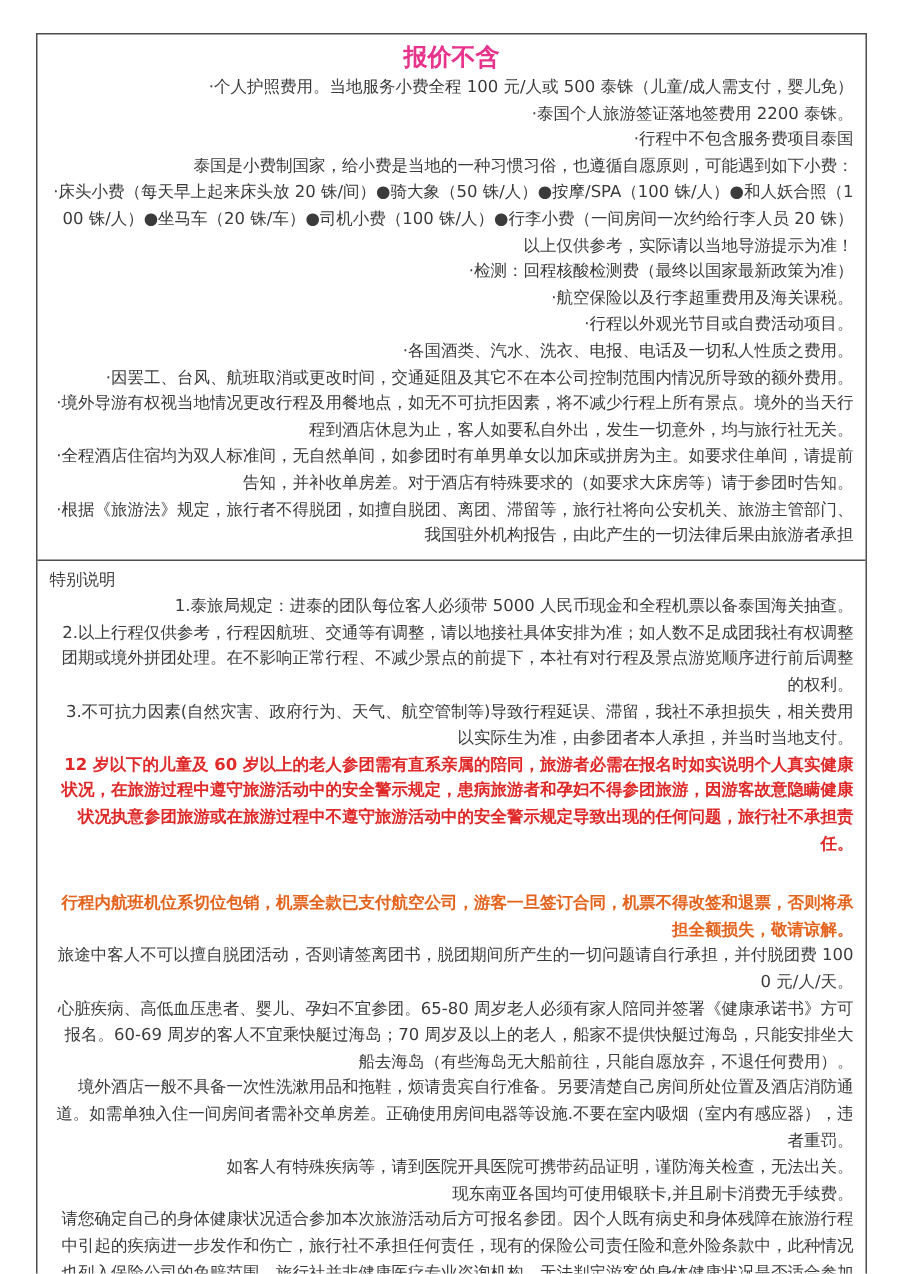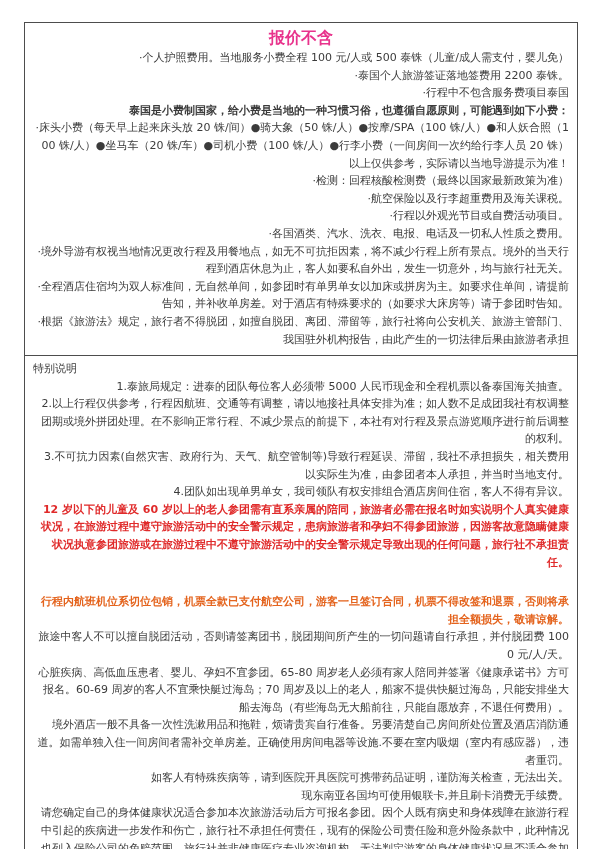--- a/index.html
+++ b/index.html
@@ -40,21 +40,20 @@
     color: #3b3b3b;
     text-align: right;
     word-break: break-all;
   }
   .para.hang {
     padding-left: 7px;
     text-indent: -7px;
   }
   .para.indent {
     padding-left: 12px;
-    font-weight: bold;
   }
   .para.red {
     font-weight: bold;
   }
   .para.orange {
     font-weight: bold;
   }
   .section-heading {
     font-size: 11px;
     line-height: 17.6px;
@@ -70,32 +69,32 @@
     <div>
         <p class="para hang">·个人护照费用。当地服务小费全程 100 元/人或 500 泰铢（儿童/成人需支付，婴儿免）</p>
         <p class="para hang">·泰国个人旅游签证落地签费用 2200 泰铢。</p>
         <p class="para hang">·行程中不包含服务费项目泰国</p>
         <p class="para indent">泰国是小费制国家，给小费是当地的一种习惯习俗，也遵循自愿原则，可能遇到如下小费：</p>
         <p class="para hang">·床头小费（每天早上起来床头放 20 铢/间）●骑大象（50 铢/人）●按摩/SPA（100 铢/人）●和人妖合照（100 铢/人）●坐马车（20 铢/车）●司机小费（100 铢/人）●行李小费（一间房间一次约给行李人员 20 铢）以上仅供参考，实际请以当地导游提示为准！</p>
         <p class="para hang">·检测：回程核酸检测费（最终以国家最新政策为准）</p>
         <p class="para hang">·航空保险以及行李超重费用及海关课税。</p>
         <p class="para hang">·行程以外观光节目或自费活动项目。</p>
         <p class="para hang">·各国酒类、汽水、洗衣、电报、电话及一切私人性质之费用。</p>
+        <p class="para hang">·因罢工、台风、航班取消或更改时间，交通延阻及其它不在本公司控制范围内情况所导致的额外费用。</p>
         <p class="para hang">·境外导游有权视当地情况更改行程及用餐地点，如无不可抗拒因素，将不减少行程上所有景点。境外的当天行程到酒店休息为止，客人如要私自外出，发生一切意外，均与旅行社无关。</p>
         <p class="para hang">·全程酒店住宿均为双人标准间，无自然单间，如参团时有单男单女以加床或拼房为主。如要求住单间，请提前告知，并补收单房差。对于酒店有特殊要求的（如要求大床房等）请于参团时告知。</p>
         <p class="para flat">·根据《旅游法》规定，旅行者不得脱团，如擅自脱团、离团、滞留等，旅行社将向公安机关、旅游主管部门、我国驻外机构报告，由此产生的一切法律后果由旅游者承担</p>
       </div>
   </div>
   <div class="doc-cell" style="border-color: rgb(77, 77, 77);">
     <div class="section-heading">特别说明</div>
     <div>
         <p class="para flat">1.泰旅局规定：进泰的团队每位客人必须带 5000 人民币现金和全程机票以备泰国海关抽查。</p>
         <p class="para flat">2.以上行程仅供参考，行程因航班、交通等有调整，请以地接社具体安排为准；如人数不足成团我社有权调整团期或境外拼团处理。在不影响正常行程、不减少景点的前提下，本社有对行程及景点游览顺序进行前后调整的权利。</p>
         <p class="para flat">3.不可抗力因素(自然灾害、政府行为、天气、航空管制等)导致行程延误、滞留，我社不承担损失，相关费用以实际生为准，由参团者本人承担，并当时当地支付。</p>
-        <p class="para flat">4.团队如出现单男单女，我司领队有权安排组合酒店房间住宿，客人不得有异议。</p>
         <p class="para red" style="color: rgb(224, 42, 42);">12 岁以下的儿童及 60 岁以上的老人参团需有直系亲属的陪同，旅游者必需在报名时如实说明个人真实健康状况，在旅游过程中遵守旅游活动中的安全警示规定，患病旅游者和孕妇不得参团旅游，因游客故意隐瞒健康状况执意参团旅游或在旅游过程中不遵守旅游活动中的安全警示规定导致出现的任何问题，旅行社不承担责任。</p>
         <p class="para orange" style="color: rgb(228, 100, 30); margin-top: 22px;">行程内航班机位系切位包销，机票全款已支付航空公司，游客一旦签订合同，机票不得改签和退票，否则将承担全额损失，敬请谅解。</p>
         <p class="para flat">旅途中客人不可以擅自脱团活动，否则请签离团书，脱团期间所产生的一切问题请自行承担，并付脱团费 1000 元/人/天。</p>
         <p class="para flat">心脏疾病、高低血压患者、婴儿、孕妇不宜参团。65-80 周岁老人必须有家人陪同并签署《健康承诺书》方可报名。60-69 周岁的客人不宜乘快艇过海岛；70 周岁及以上的老人，船家不提供快艇过海岛，只能安排坐大船去海岛（有些海岛无大船前往，只能自愿放弃，不退任何费用）。</p>
         <p class="para flat">境外酒店一般不具备一次性洗漱用品和拖鞋，烦请贵宾自行准备。另要清楚自己房间所处位置及酒店消防通道。如需单独入住一间房间者需补交单房差。正确使用房间电器等设施.不要在室内吸烟（室内有感应器），违者重罚。</p>
         <p class="para flat">如客人有特殊疾病等，请到医院开具医院可携带药品证明，谨防海关检查，无法出关。</p>
         <p class="para flat">现东南亚各国均可使用银联卡,并且刷卡消费无手续费。</p>
         <p class="para flat">请您确定自己的身体健康状况适合参加本次旅游活动后方可报名参团。因个人既有病史和身体残障在旅游行程中引起的疾病进一步发作和伤亡，旅行社不承担任何责任，现有的保险公司责任险和意外险条款中，此种情况也列入保险公司的免赔范围。旅行社并非健康医疗专业咨询机构，无法判定游客的身体健康状况是否适合参加本次旅游活动，游客在旅行社签订旅游合同，即视为游客已经了解本次旅行的辛苦程度和行程中医疗条件有限的前提。只有您最了解本身的身体状况，如孕妇，心脏疾病患者，高龄者，幼龄者，高低血压病患者，或任何不适合剧烈运动之疾病患者等。绝不适合参加任何水上活动或浮潜或不适应于您个人体质之其它剧烈活动，如旅客隐瞒个人疾病或坚持参加任何活动而引致意外，一切后果旅客自行负责。</p>
       </div>
   </div>

